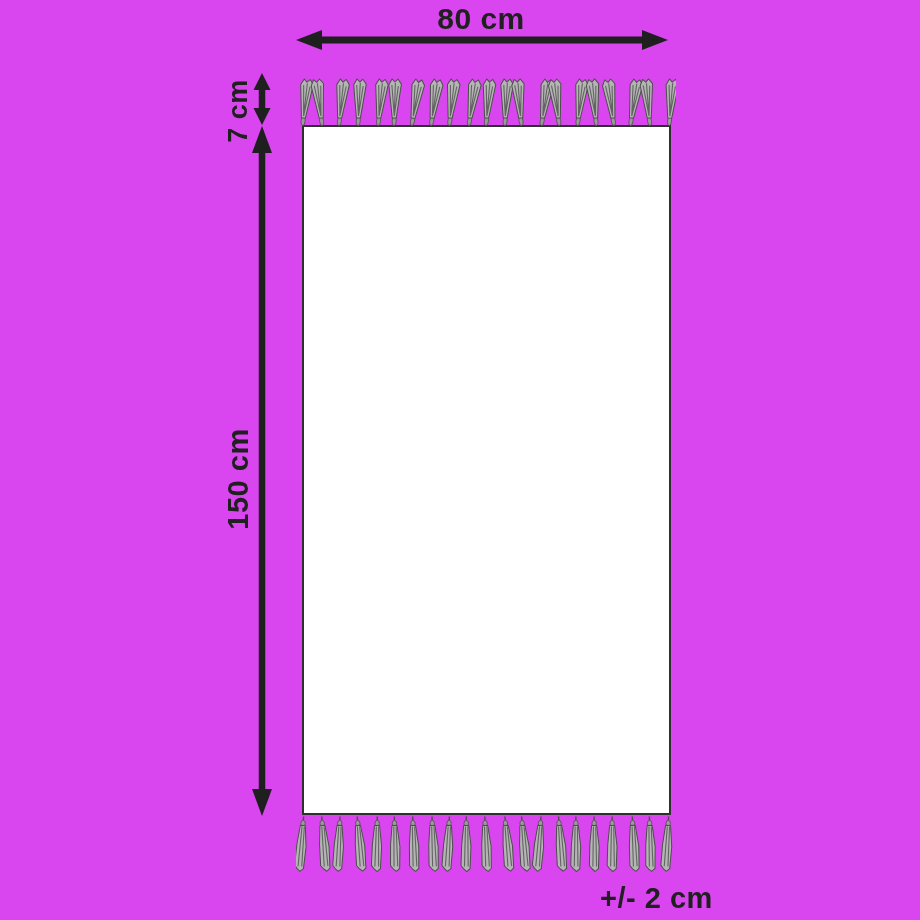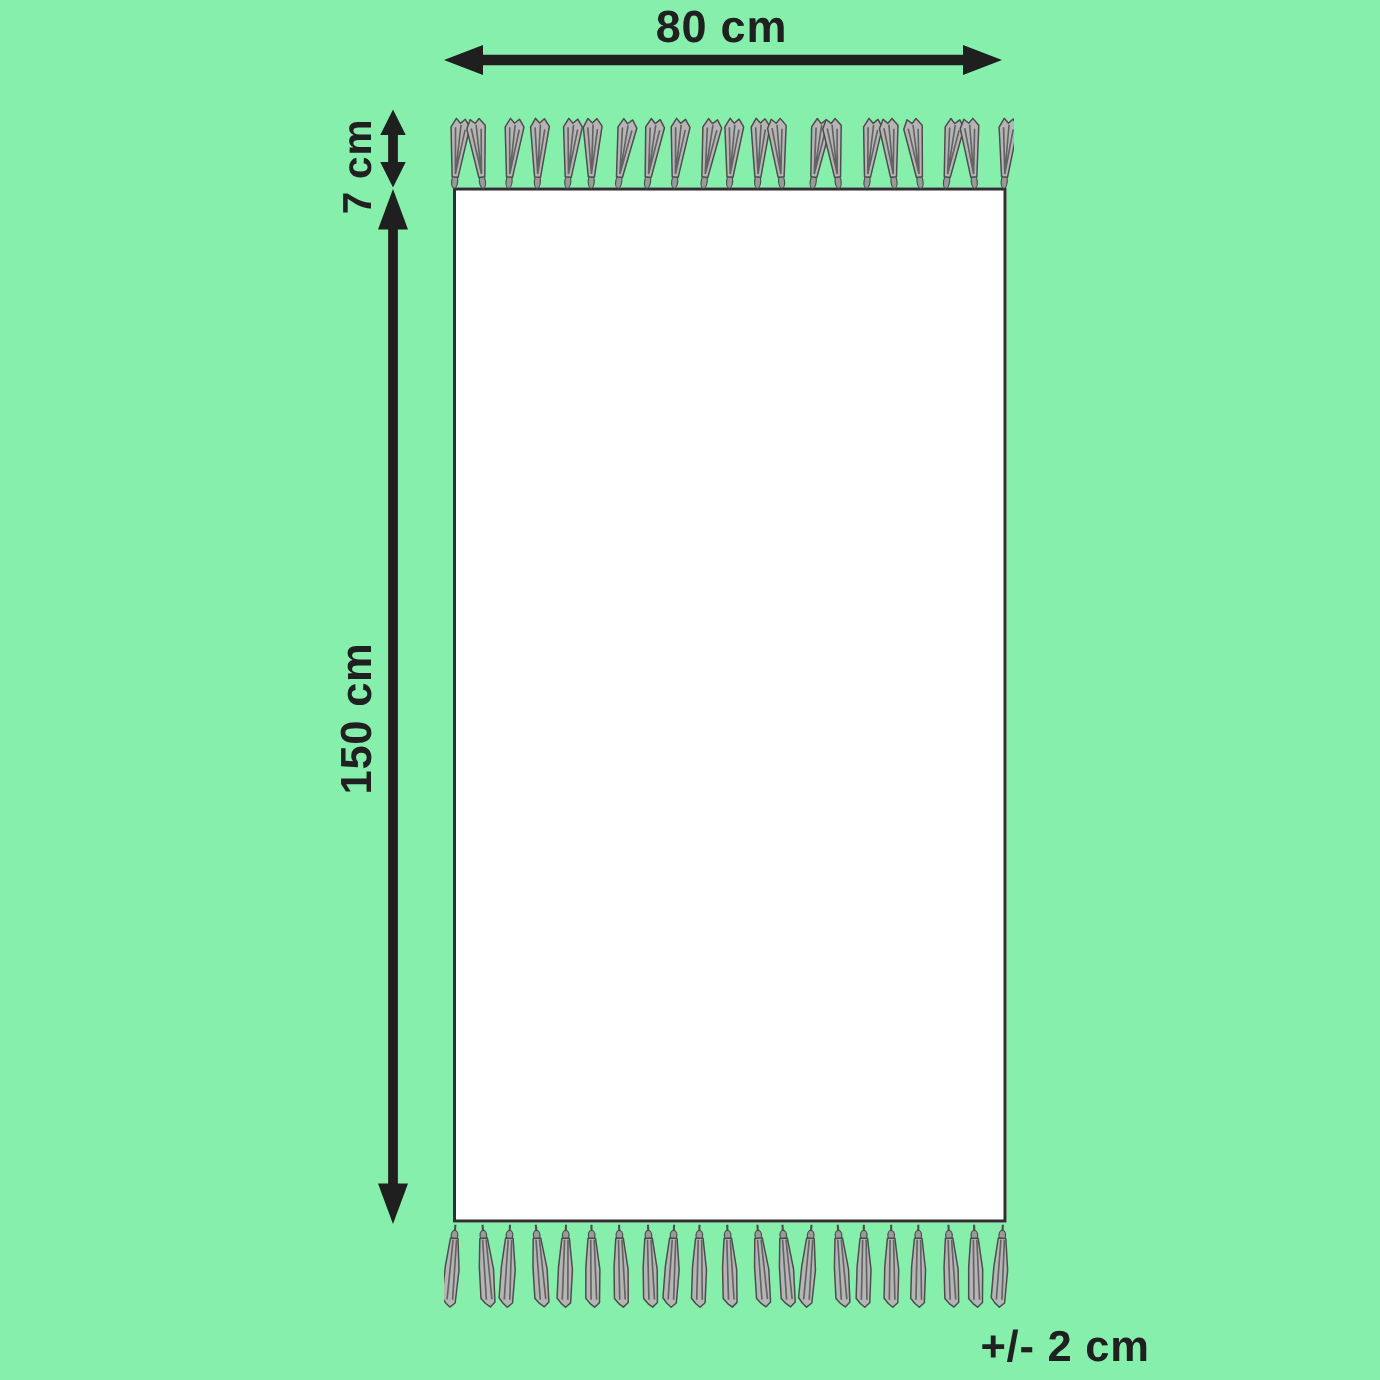--- a/index.html
+++ b/index.html
@@ -33,38 +33,38 @@
     transform: rotate(-90deg);
   }
   #height-label {
     left: 180px; top: 464px; width: 116px; height: 30px;
     font-size: 29px; line-height: 30px;
     transform: rotate(-90deg);
   }
   #tolerance-label {
     left: 600px; top: 882px; width: 220px; height: 32px;
     font-size: 29px; line-height: 32px;
-    text-align: center;
+    text-align: left;
   }
   #rug-outline {
     left: 302px; top: 125px;
     width: 365px; height: 686px;
     border: 2px solid #2f2f2f;
     background: #ffffff;
   }
   #width-arrow  { left: 296px; top: 28px;  width: 372px; height: 24px; }
   #fringe-arrow { left: 250px; top: 73px;  width: 24px;  height: 52px; }
   #height-arrow { left: 250px; top: 126px; width: 24px;  height: 690px; }
   #top-fringe    { left: 296px; top: 74px;  width: 380px; height: 53px; }
   #bottom-fringe { left: 296px; top: 816px; width: 380px; height: 62px; }
 </style>
 </head>
 <body>
 
-<div id="canvas" style="background: #86efac;">
+<div id="canvas" style="background: #d946ef;">
 
   <div class="abs dim-label" id="width-label" style="color: rgb(32, 32, 32);">80 cm</div>
 
   <svg class="abs" id="width-arrow" viewBox="0 0 372 24">
     <line class="arrow-line" x1="22" y1="12" x2="350" y2="12" stroke-width="7" stroke="#1f1f1f"></line>
     <polygon class="arrow-head" points="0,12 26,2 26,22" fill="#1f1f1f"></polygon>
     <polygon class="arrow-head" points="372,12 346,2 346,22" fill="#1f1f1f"></polygon>
   </svg>
 
   <div class="abs dim-label" id="fringe-label" style="color: rgb(32, 32, 32);">7 cm</div>

